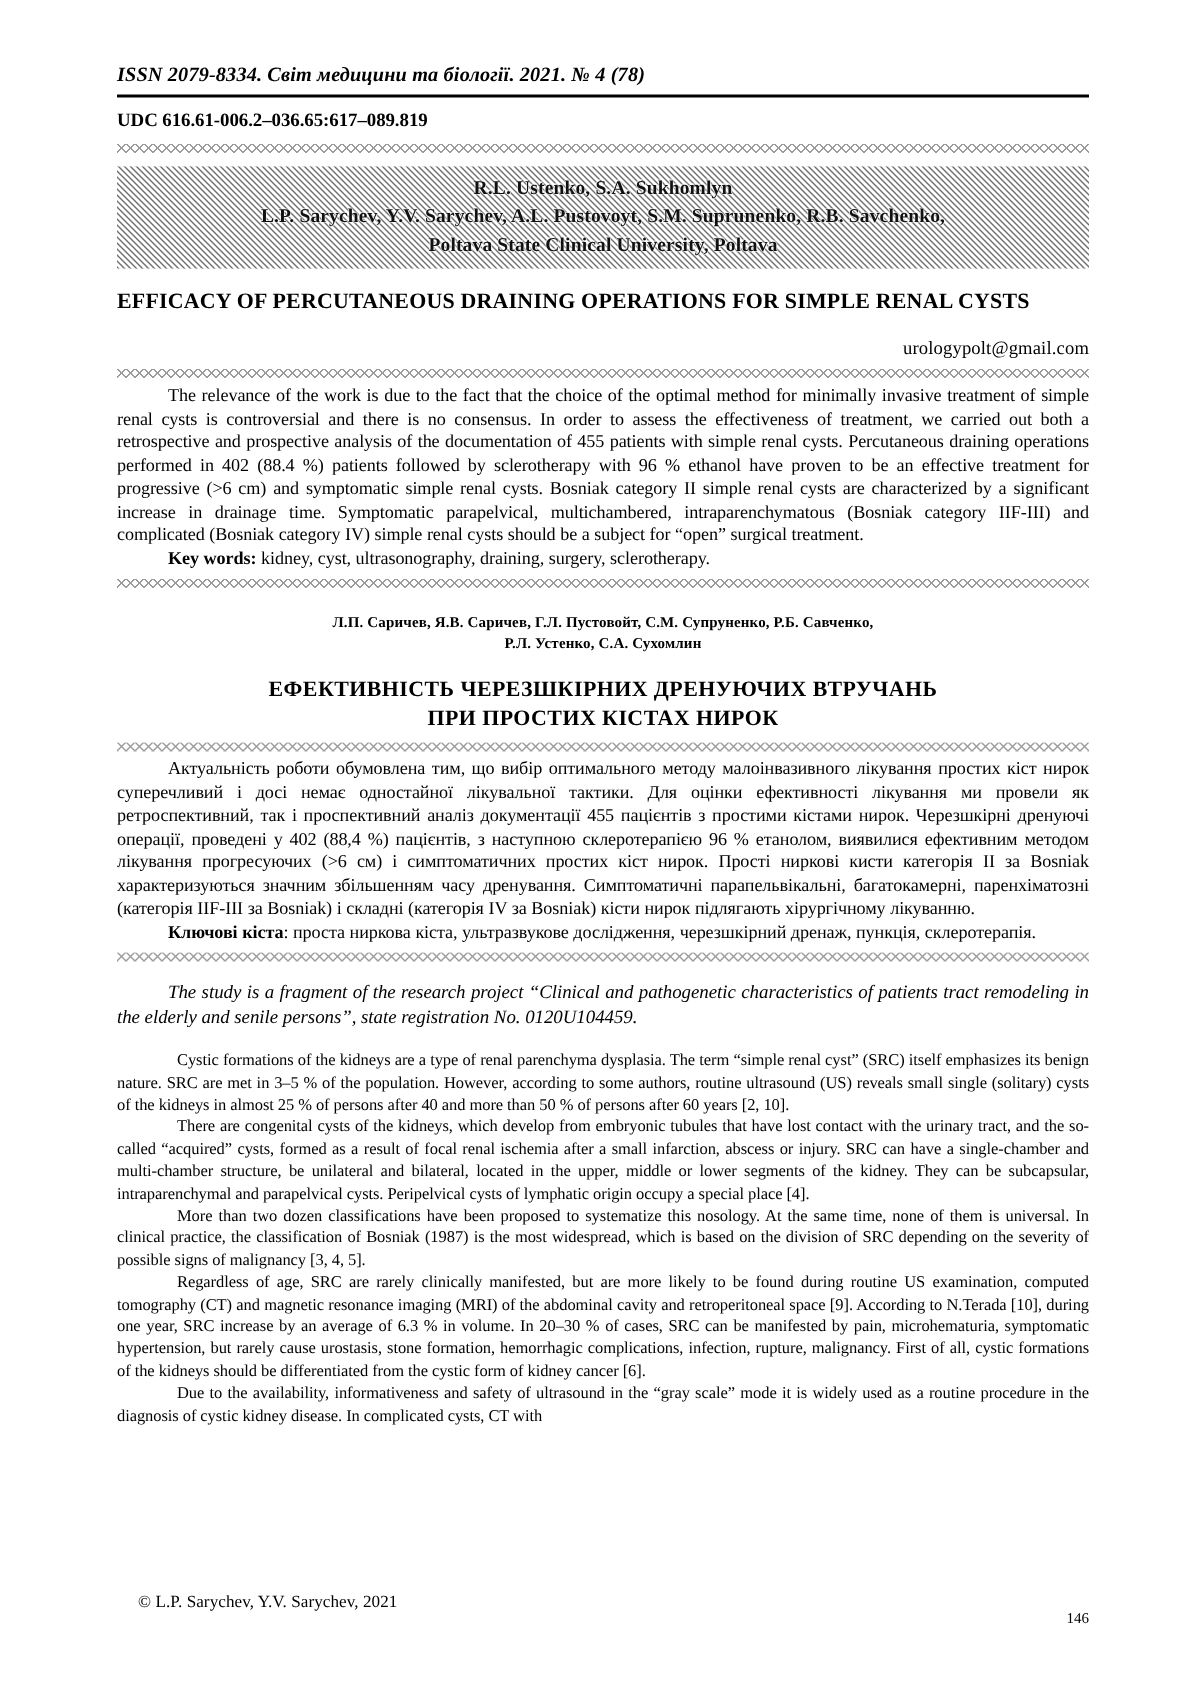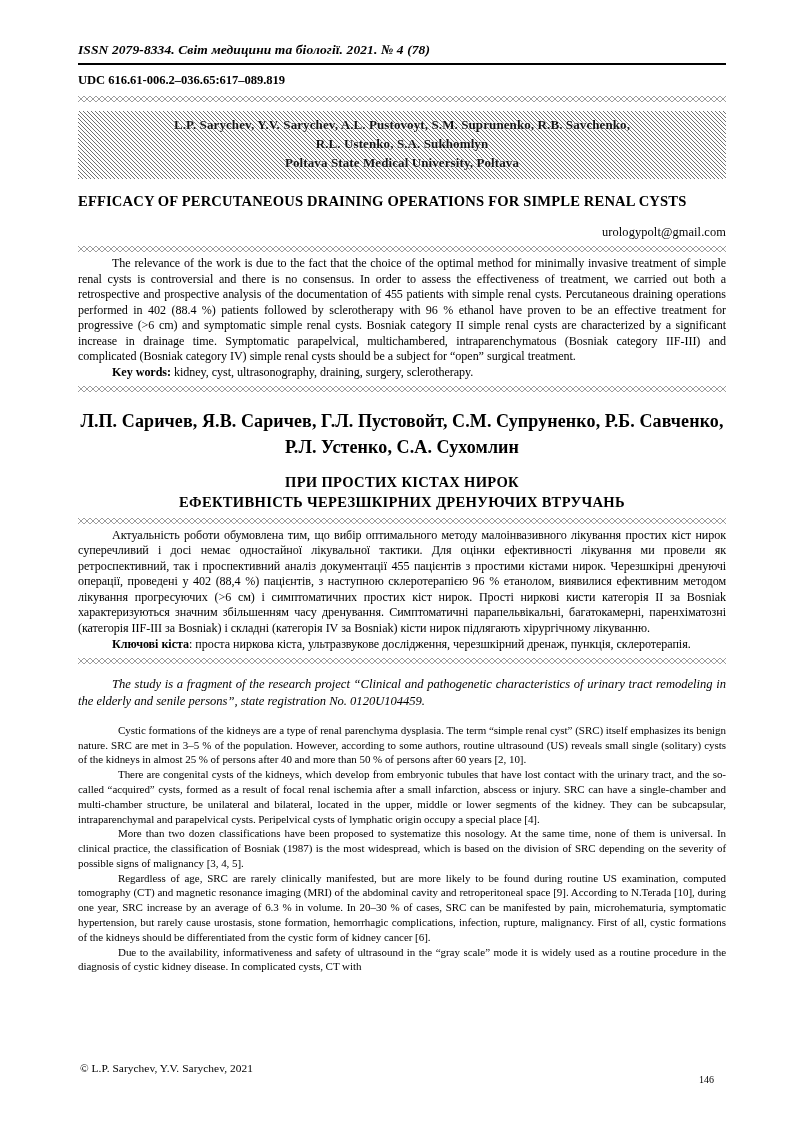--- a/index.html
+++ b/index.html
@@ -125,21 +125,21 @@
     text-indent: 34px;
     margin-top: 0;
   }
   .kw b { font-weight: bold; font-family: Liberation Serif, serif; }
 
   
   .uk-authors {
     margin-top: 16px;
     text-align: center;
     font-weight: bold;
-    font-size: 18px;
+    font-size: 10px;
     line-height: 1.42;
     letter-spacing: 0.1px;
   }
   .uk-title {
     margin-top: 13px;
     text-align: center;
     font-weight: bold;
     font-size: 14.6px;
     line-height: 1.32;
     letter-spacing: 0.3px;
@@ -165,21 +165,21 @@
     font-size: 11px;
     line-height: 1.345;
     text-align: justify;
     text-indent: 40px;
     letter-spacing: -0.05px;
   }
 
   
   .footer {
     position: absolute;
-    left: 66px;
+    left: 78px;
     top: 1062px;
     width: 648px;
     height: 44px;
   }
   .copyright {
     position: absolute;
     left: 14px;
     top: 0;
     font-size: 11.4px;
     letter-spacing: 0.05px;
@@ -200,23 +200,23 @@
   <div class="content">
 
     <div class="runhead">ISSN 2079-8334. Світ медицини та біології. 2021. № 4 (78)</div>
     <div class="rule-thick"></div>
 
     <div class="idline">UDC 616.61-006.2–036.65:617–089.819</div>
 
     <div class="zigzag"></div>
 
     <div class="authorband">
+      <div class="aline">R.L. Ustenko, S.A. Sukhomlyn</div>
       <div class="aline">L.P. Sarychev, Y.V. Sarychev, A.L. Pustovoyt, S.M. Suprunenko, R.B. Savchenko,</div>
-      <div class="aline">R.L. Ustenko, S.A. Sukhomlyn</div>
-      <div class="aline">Poltava State Medical University, Poltava</div>
+      <div class="aline">Poltava State Clinical University, Poltava</div>
     </div>
 
     <div class="maintitle">EFFICACY OF PERCUTANEOUS DRAINING OPERATIONS FOR SIMPLE RENAL CYSTS</div>
 
     <div class="email">urologypolt@gmail.com</div>
 
     <div class="zigzag tight"></div>
 
     <div class="abstract">
       <span>The relevance of the work is due to the fact that the choice of the optimal method for minimally invasive treatment of simple renal cysts is controversial and there is no consensus. In order to assess the effectiveness of treatment, we carried out both a retrospective and prospective analysis of the documentation of 455 patients with simple renal cysts. Percutaneous draining operations performed in 402 (88.4 %) patients followed by sclerotherapy with 96 % ethanol have proven to be an effective treatment for progressive (&gt;6 cm) and symptomatic simple renal cysts. Bosniak category II simple renal cysts are characterized by a significant increase in drainage time. Symptomatic parapelvical, multichambered, intraparenchymatous (Bosniak category IIF-III) and complicated (Bosniak category IV) simple renal cysts should be a subject for “open” surgical treatment.</span>
@@ -224,34 +224,34 @@
     </div>
 
     <div class="zigzag tight"></div>
 
     <div class="uk-authors">
       <div>Л.П. Саричев, Я.В. Саричев, Г.Л. Пустовойт, С.М. Супруненко, Р.Б. Савченко,</div>
       <div>Р.Л. Устенко, С.А. Сухомлин</div>
     </div>
 
     <div class="uk-title">
+      <div>ЕФЕКТИВНІСТЬ ЧЕРЕЗШКІРНИХ ДРЕНУЮЧИХ ВТРУЧАНЬ</div>
       <div>ПРИ ПРОСТИХ КІСТАХ НИРОК</div>
-      <div>ЕФЕКТИВНІСТЬ ЧЕРЕЗШКІРНИХ ДРЕНУЮЧИХ ВТРУЧАНЬ</div>
     </div>
 
     <div class="zigzag tight"></div>
 
     <div class="abstract">
       <span>Актуальність роботи обумовлена тим, що вибір оптимального методу малоінвазивного лікування простих кіст нирок суперечливий і досі немає одностайної лікувальної тактики. Для оцінки ефективності лікування ми провели як ретроспективний, так і проспективний аналіз документації 455 пацієнтів з простими кістами нирок. Черезшкірні дренуючі операції, проведені у 402 (88,4  %) пацієнтів, з наступною склеротерапією 96 % етанолом, виявилися ефективним методом лікування прогресуючих (&gt;6 см) і симптоматичних простих кіст нирок. Прості ниркові кисти категорія II за Bosniak характеризуються значним збільшенням часу дренування. Симптоматичні парапельвікальні, багатокамерні, паренхіматозні (категорія IIF-III за Bosniak) і складні (категорія IV за Bosniak) кісти нирок підлягають хірургічному лікуванню.</span>
       <span class="kw"><b>Ключові кіста</b><span>: проста ниркова кіста, ультразвукове дослідження, черезшкірний дренаж, пункція, склеротерапія.</span></span>
     </div>
 
     <div class="zigzag tight"></div>
 
-    <div class="projnote">The study is a fragment of the research project “Clinical and pathogenetic characteristics of urinary tract remodeling in the elderly and senile persons”, state registration No. 0120U104459.</div>
+    <div class="projnote">The study is a fragment of the research project “Clinical and pathogenetic characteristics of patients tract remodeling in the elderly and senile persons”, state registration No. 0120U104459.</div>
 
     <div class="body">
       <p>Cystic formations of the kidneys are a type of renal parenchyma dysplasia. The term “simple renal cyst” (SRC) itself emphasizes its benign nature. SRC are met in 3–5 % of the population. However, according to some authors, routine ultrasound (US) reveals small single (solitary) cysts of the kidneys in almost 25 % of persons after 40 and more than 50 % of persons after 60 years [2, 10].</p>
       <p>There are congenital cysts of the kidneys, which develop from embryonic tubules that have lost contact with the urinary tract, and the so-called “acquired” cysts, formed as a result of focal renal ischemia after a small infarction, abscess or injury. SRC can have a single-chamber and multi-chamber structure, be unilateral and bilateral, located in the upper, middle or lower segments of the kidney. They can be subcapsular, intraparenchymal and parapelvical cysts. Peripelvical cysts of lymphatic origin occupy a special place [4].</p>
       <p>More than two dozen classifications have been proposed to systematize this nosology. At the same time, none of them is universal. In clinical practice, the classification of Bosniak (1987) is the most widespread, which is based on the division of SRC depending on the severity of possible signs of malignancy [3, 4, 5].</p>
       <p>Regardless of age, SRC are rarely clinically manifested, but are more likely to be found during routine US examination, computed tomography (CT) and magnetic resonance imaging (MRI) of the abdominal cavity and retroperitoneal space [9]. According to N.Terada [10], during one year, SRC increase by an average of 6.3 % in volume. In 20–30 % of cases, SRC can be manifested by pain, microhematuria, symptomatic hypertension, but rarely cause urostasis, stone formation, hemorrhagic complications, infection, rupture, malignancy. First of all, cystic formations of the kidneys should be differentiated from the cystic form of kidney cancer [6].</p>
       <p>Due to the availability, informativeness and safety of ultrasound in the “gray scale” mode it is widely used as a routine procedure in the diagnosis of cystic kidney disease. In complicated cysts, CT with</p>
     </div>
 
   </div>

